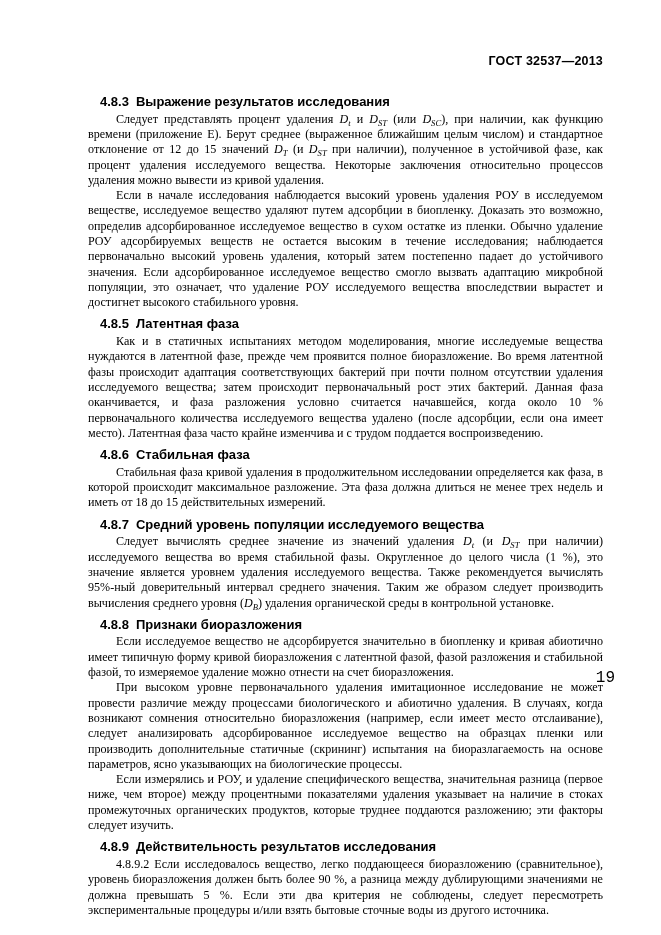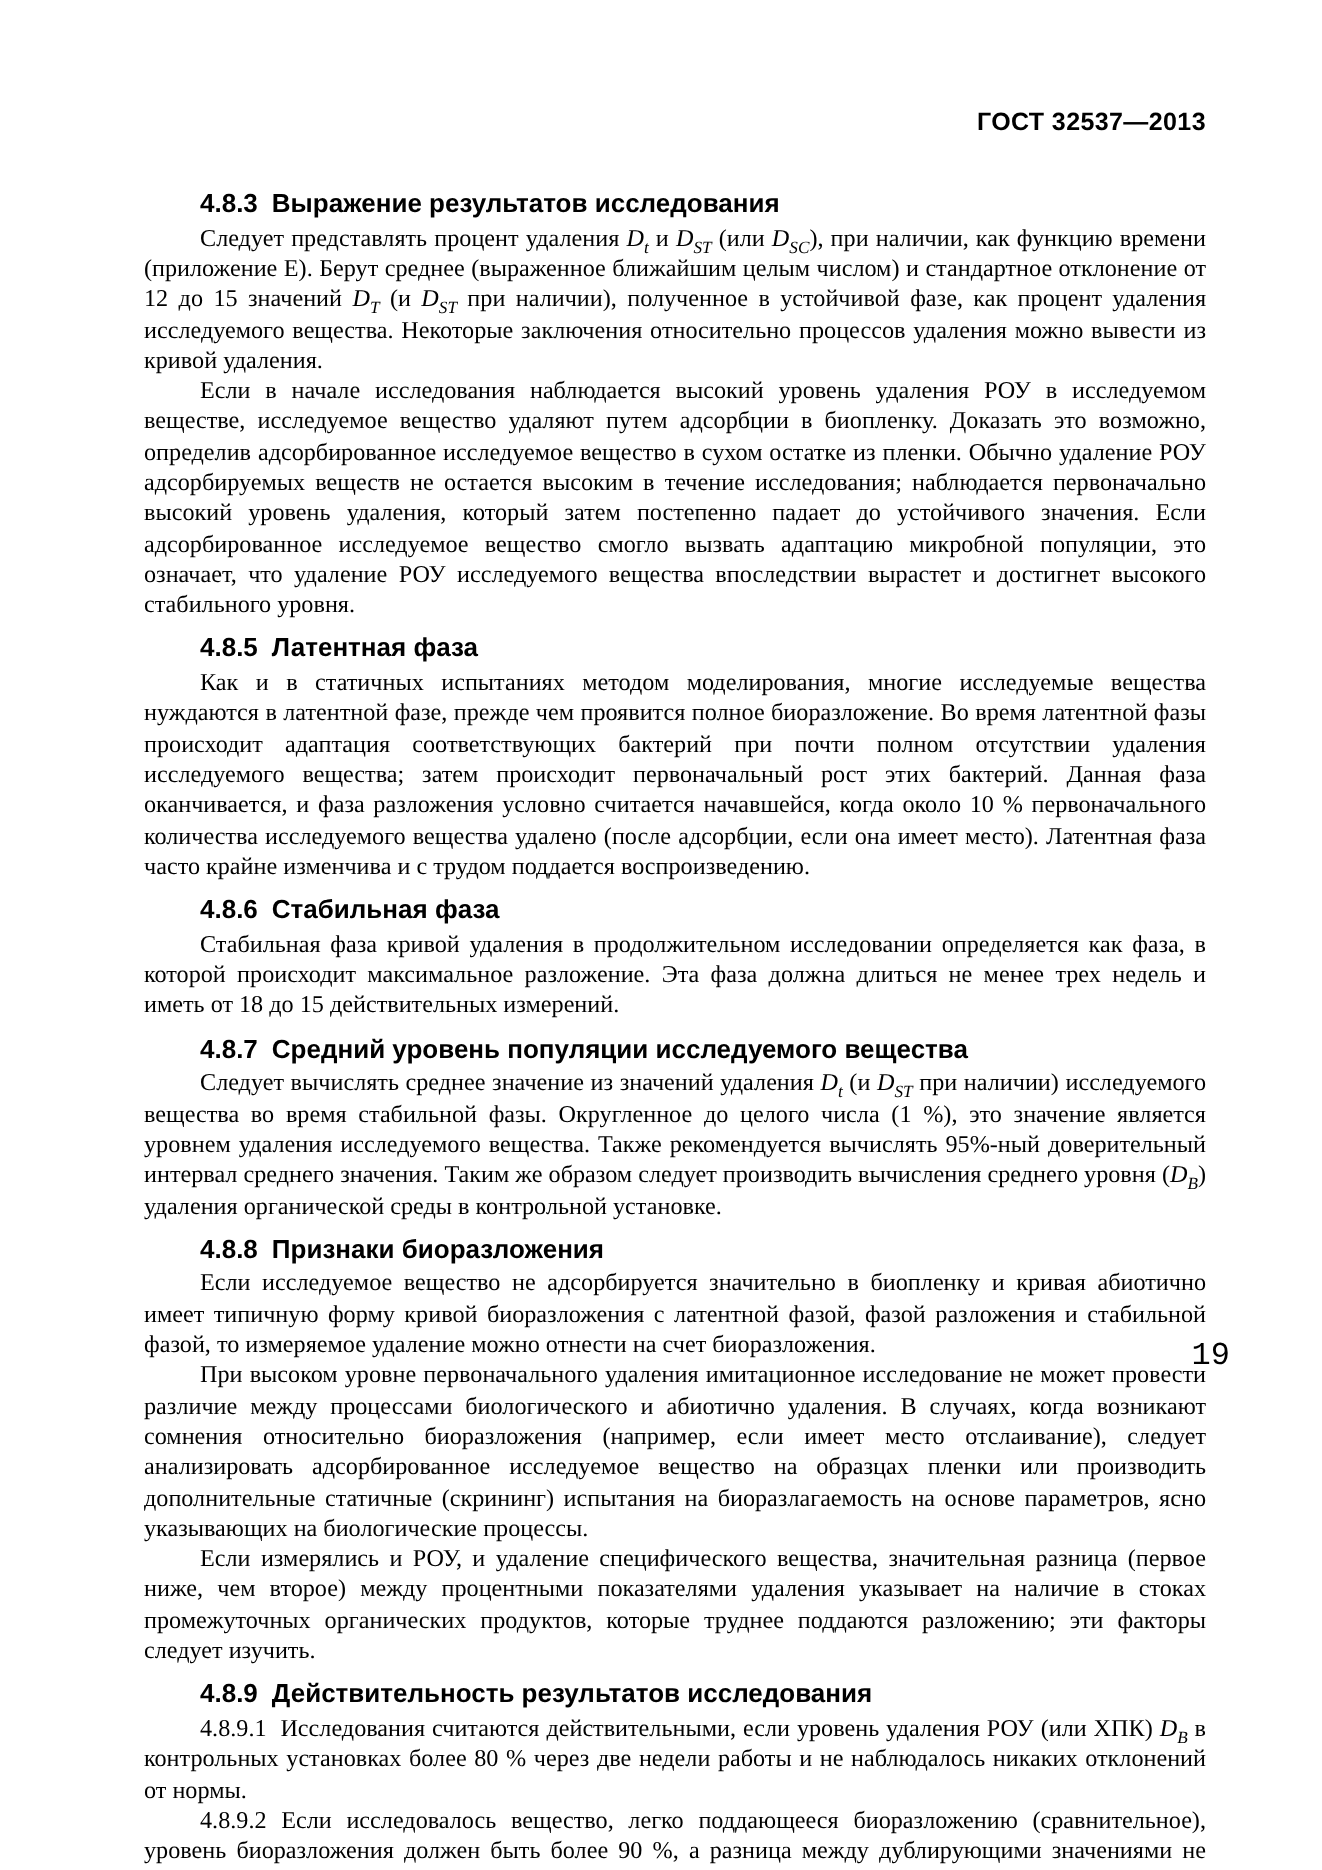--- a/index.html
+++ b/index.html
@@ -38,21 +38,21 @@
     text-indent: 28px;
     line-height: 1.28;
   }
   .clause-title .num {
     margin-right: 7px;
   }
   p.body-text {
     font-size: 12.1px;
     line-height: 1.265;
     text-align: justify;
-    margin: 0 0 0 0;
+    margin: 0 0 0 16px;
     text-indent: 28px;
     hyphens: none;
   }
   p.body-text + p.body-text {
     margin-top: 0px;
   }
   .sub {
     vertical-align: sub;
     font-size: 8.6px;
     line-height: 0;
@@ -98,17 +98,16 @@
   <div class="clause-title">
     <span class="num">4.8.8</span><span>Признаки биоразложения</span>
   </div>
   <p class="body-text">Если исследуемое вещество не адсорбируется значительно в биопленку и кривая абиотично имеет типичную форму кривой биоразложения с латентной фазой, фазой разложения и стабильной фазой, то измеряемое удаление можно отнести на счет биоразложения.</p>
   <p class="body-text">При высоком уровне первоначального удаления имитационное исследование не может провести различие между процессами биологического и абиотично удаления. В случаях, когда возникают сомнения относительно биоразложения (например, если имеет место отслаивание), следует анализировать адсорбированное исследуемое вещество на образцах пленки или производить дополнительные статичные (скрининг) испытания на биоразлагаемость на основе параметров, ясно указывающих на биологические процессы.</p>
   <p class="body-text">Если измерялись и РОУ, и удаление специфического вещества, значительная разница (первое ниже, чем второе) между процентными показателями удаления указывает на наличие в стоках промежуточных органических продуктов, которые труднее поддаются разложению; эти факторы следует изучить.</p>
 
   <div class="clause-title">
     <span class="num">4.8.9</span><span>Действительность результатов исследования</span>
   </div>
-  <p class="body-text">4.8.9.1&nbsp; Исследования считаются действительными, если уровень удаления РОУ (или ХПК) <i>D<span class="sub">B</span></i> в контрольных установках более 80 % через две недели работы и не наблюдалось никаких отклонений от нормы.</p>
   <p class="body-text">4.8.9.2 Если исследовалось вещество, легко поддающееся биоразложению (сравнительное), уровень биоразложения должен быть более 90 %, а разница между дублирующими значениями не должна превышать 5 %. Если эти два критерия не соблюдены, следует пересмотреть экспериментальные процедуры и/или взять бытовые сточные воды из другого источника.</p>
 
   <div class="pagenum">19</div>
 </div>
 
 </body></html>

